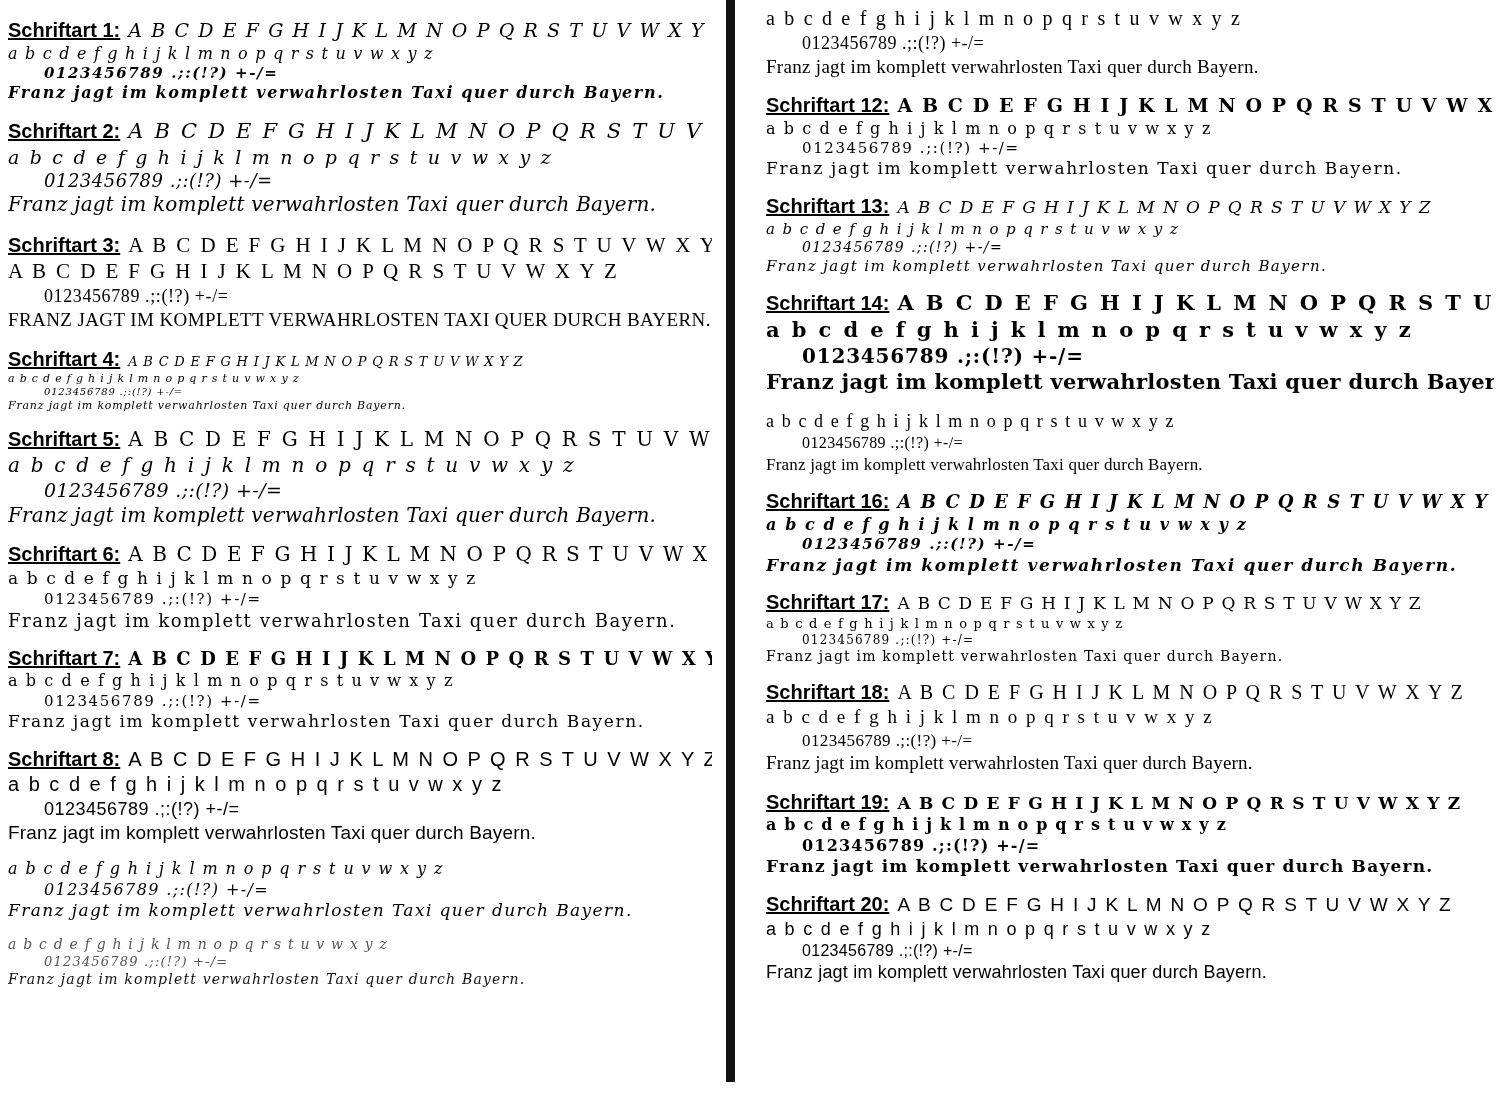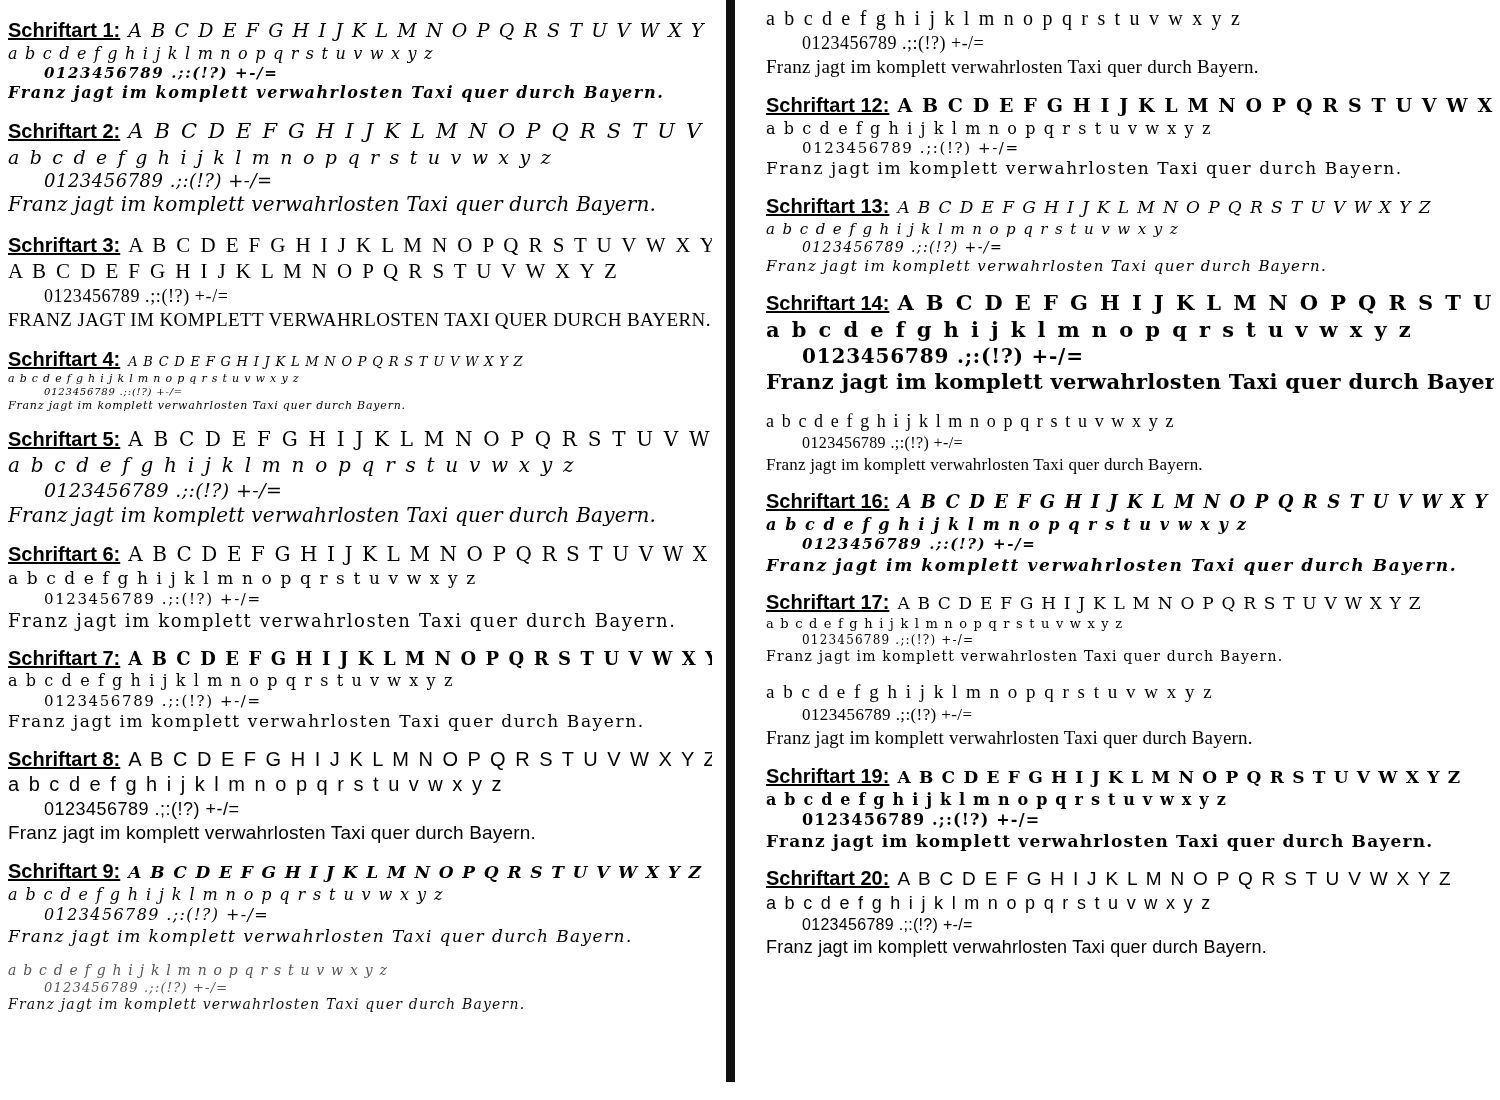--- a/index.html
+++ b/index.html
@@ -266,23 +266,20 @@
     <div class="specimen f8">
       <div class="line">
         <span class="label">Schriftart 8:</span><span class="sample l-upper">A B C D E F G H I J K L M N O P Q R S T U V W X Y Z</span>
       </div>
       <div class="line sample l-lower">a b c d e f g h i j k l m n o p q r s t u v w x y z</div>
       <div class="line sample l-nums">0123456789 .;:(!?) +-/=</div>
       <div class="line sample l-pang">Franz jagt im komplett verwahrlosten Taxi quer durch Bayern.</div>
     </div>
 
     <div class="specimen f9">
-      <div class="line">
-        <span class="label">Schriftart 9:</span><span class="sample l-upper">A B C D E F G H I J K L M N O P Q R S T U V W X Y Z</span>
-      </div>
       <div class="line sample l-lower">a b c d e f g h i j k l m n o p q r s t u v w x y z</div>
       <div class="line sample l-nums">0123456789 .;:(!?) +-/=</div>
       <div class="line sample l-pang">Franz jagt im komplett verwahrlosten Taxi quer durch Bayern.</div>
     </div>
 
     <div class="specimen f10">
       <div class="line sample l-lower">a b c d e f g h i j k l m n o p q r s t u v w x y z</div>
       <div class="line sample l-nums">0123456789 .;:(!?) +-/=</div>
       <div class="line sample l-pang">Franz jagt im komplett verwahrlosten Taxi quer durch Bayern.</div>
     </div>
@@ -342,20 +339,23 @@
     <div class="specimen f17">
       <div class="line">
         <span class="label">Schriftart 17:</span><span class="sample l-upper">A B C D E F G H I J K L M N O P Q R S T U V W X Y Z</span>
       </div>
       <div class="line sample l-lower">a b c d e f g h i j k l m n o p q r s t u v w x y z</div>
       <div class="line sample l-nums">0123456789 .;:(!?) +-/=</div>
       <div class="line sample l-pang">Franz jagt im komplett verwahrlosten Taxi quer durch Bayern.</div>
     </div>
 
     <div class="specimen f18">
+      <div class="line">
+        <span class="label">Schriftart 18:</span><span class="sample l-upper">A B C D E F G H I J K L M N O P Q R S T U V W X Y Z</span>
+      </div>
       <div class="line sample l-lower">a b c d e f g h i j k l m n o p q r s t u v w x y z</div>
       <div class="line sample l-nums">0123456789 .;:(!?) +-/=</div>
       <div class="line sample l-pang">Franz jagt im komplett verwahrlosten Taxi quer durch Bayern.</div>
     </div>
 
     <div class="specimen f19">
       <div class="line">
         <span class="label">Schriftart 19:</span><span class="sample l-upper">A B C D E F G H I J K L M N O P Q R S T U V W X Y Z</span>
       </div>
       <div class="line sample l-lower">a b c d e f g h i j k l m n o p q r s t u v w x y z</div>

